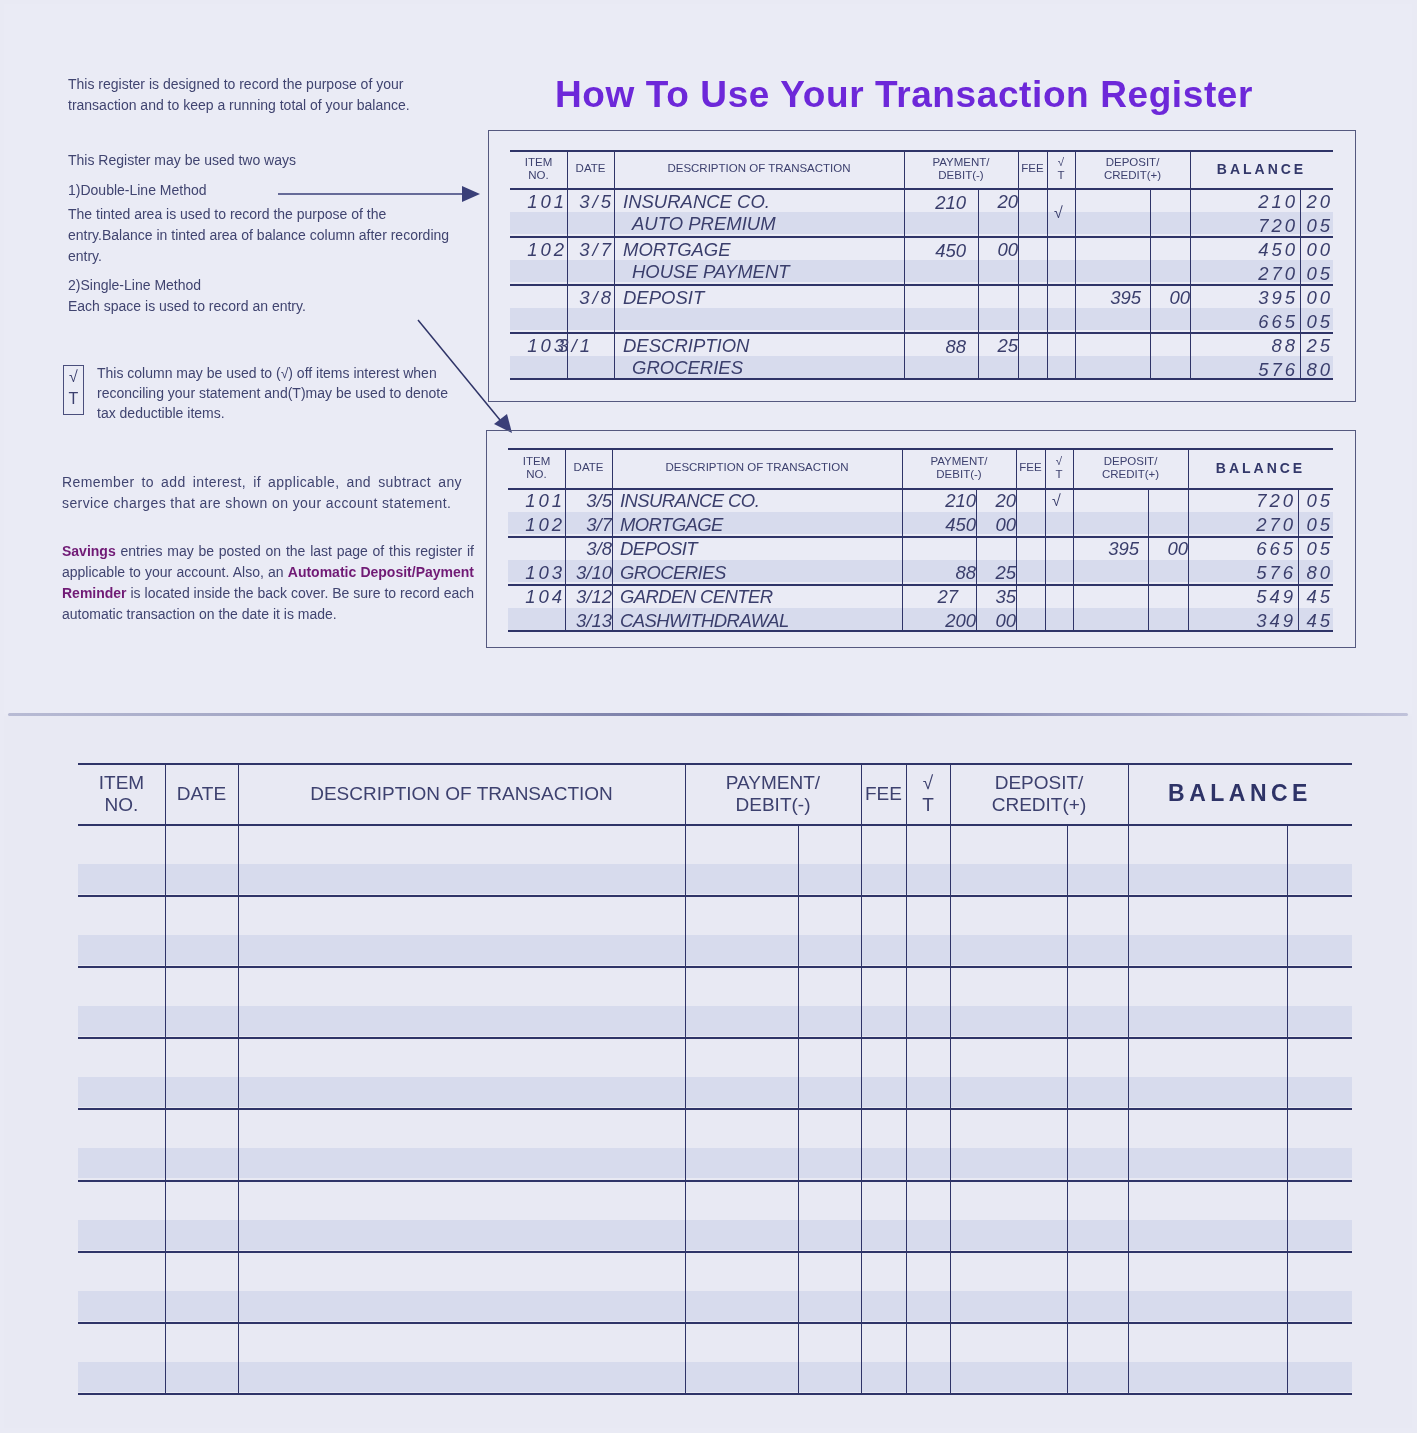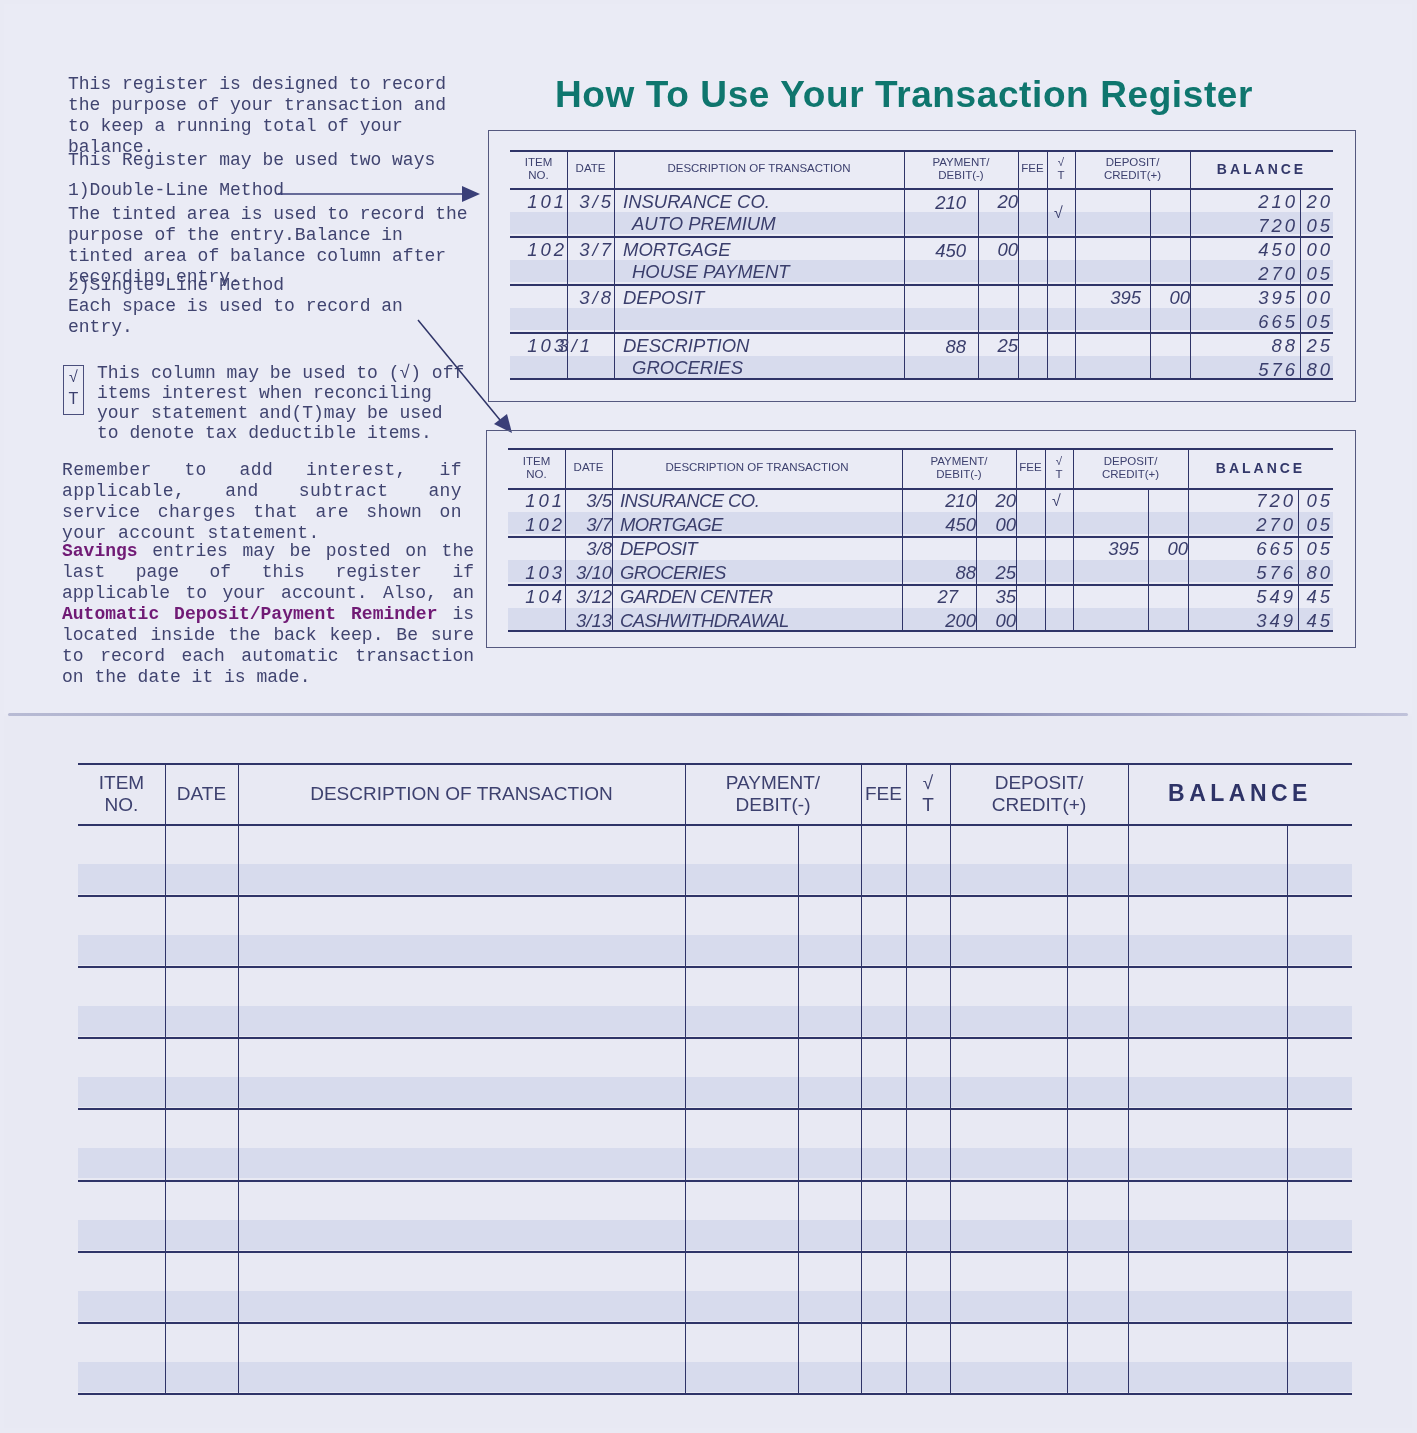--- a/index.html
+++ b/index.html
@@ -14,32 +14,32 @@
   .abs { position: absolute; }
   .page-top { left: 4px; top: 4px; width: 1408px; height: 710px; background: #eaebf5; }
   .page-bottom { left: 4px; top: 716px; width: 1408px; height: 712px; background: #e8e9f3; }
   .fold {
     left: 8px; top: 713px; width: 1400px; height: 3px;
     background: linear-gradient(90deg, #b8bbd4 0%, #8f93b5 35%, #6d71a0 55%, #9a9dc0 75%, #c0c2da 100%);
     border-radius: 2px;
   }
 
   
-  .instr { font-size: 18px; line-height: 21px; color: #404470; font-family: Liberation Mono, monospace; }
+  .instr { font-size: 14px; line-height: 21px; color: #404470; }
   .instr b { color: #701a75; font-weight: bold; }
 
   .checkbox-legend {
     left: 63px; top: 365px; width: 21px; height: 50px;
     border: 1.3px solid #4a4e7c;
     font-size: 16px; line-height: 22px; text-align: center; color: #3b3f6e;
   }
 
   .title {
     left: 555px; top: 74px; font-size: 37px; font-weight: bold;
-    color: #0f766e; letter-spacing: 0.6px; white-space: nowrap;
+    color: #6d28d9; letter-spacing: 0.6px; white-space: nowrap;
   }
 
   .box { border: 1.6px solid #55597f; }
 
   .hline { position: absolute; height: 1.6px; background: #2f3468; }
   .vline { position: absolute; width: 1.4px; background: #2f3468; }
   .tint { position: absolute; background: #d7dbed; }
 
   .hdr { position: absolute; text-align: center; color: #3d416f; display: flex; align-items: center; justify-content: center; line-height: 1.15; }
   .hdr.small { font-size: 11.5px; }
@@ -69,27 +69,27 @@
 <div class="abs instr" style="left:68px; top:204px; width:400px;">The tinted area is used to record the purpose of the entry.Balance in tinted area of balance column after recording entry.</div>
 <div class="abs instr head" style="left:68px; top:275px;">2)Single-Line Method</div>
 <div class="abs instr" style="left:68px; top:296px; width:400px;">Each space is used to record an entry.</div>
 
 <div class="abs checkbox-legend">
   <div>√</div>
   <div>T</div>
 </div>
 <div class="abs instr" style="left:97px; top:363px; width:370px; line-height:20px;">This column may be used to (√) off items interest when reconciling your statement and(T)may be used to denote tax deductible items.</div>
 
-<div class="abs instr" style="left:62px; top:460px; width:400px; text-align:justify; letter-spacing:0.4px;">Remember to add interest, if applicable, and subtract any service charges that are shown on your account statement.</div>
+<div class="abs instr" style="left:62px; top:472px; width:400px; text-align:justify; letter-spacing:0.4px;">Remember to add interest, if applicable, and subtract any service charges that are shown on your account statement.</div>
 
 <div class="abs instr" style="left:62px; top:541px; width:412px; text-align:justify;">
   <b>Savings</b>
   <span>entries may be posted on the last page of this register if applicable to your account. Also, an</span>
   <b>Automatic Deposit/Payment Reminder</b>
-  <span>is located inside the back keep. Be sure to record each automatic transaction on the date it is made.</span>
+  <span>is located inside the back cover. Be sure to record each automatic transaction on the date it is made.</span>
 </div>
 
 <div class="abs title">How To Use Your Transaction Register</div>
 
 <svg class="arrows" width="1417" height="1433">
   <line x1="278" y1="194" x2="462" y2="194" stroke="#3a3f78" stroke-width="1.5"></line>
   <polygon points="462,186 480,194 462,202" fill="#3a3f78"></polygon>
   <line x1="418" y1="320" x2="500" y2="420" stroke="#2f3468" stroke-width="1.5"></line>
   <polygon points="494,424 512,433 507,414" fill="#3a3f78"></polygon>
 </svg>

